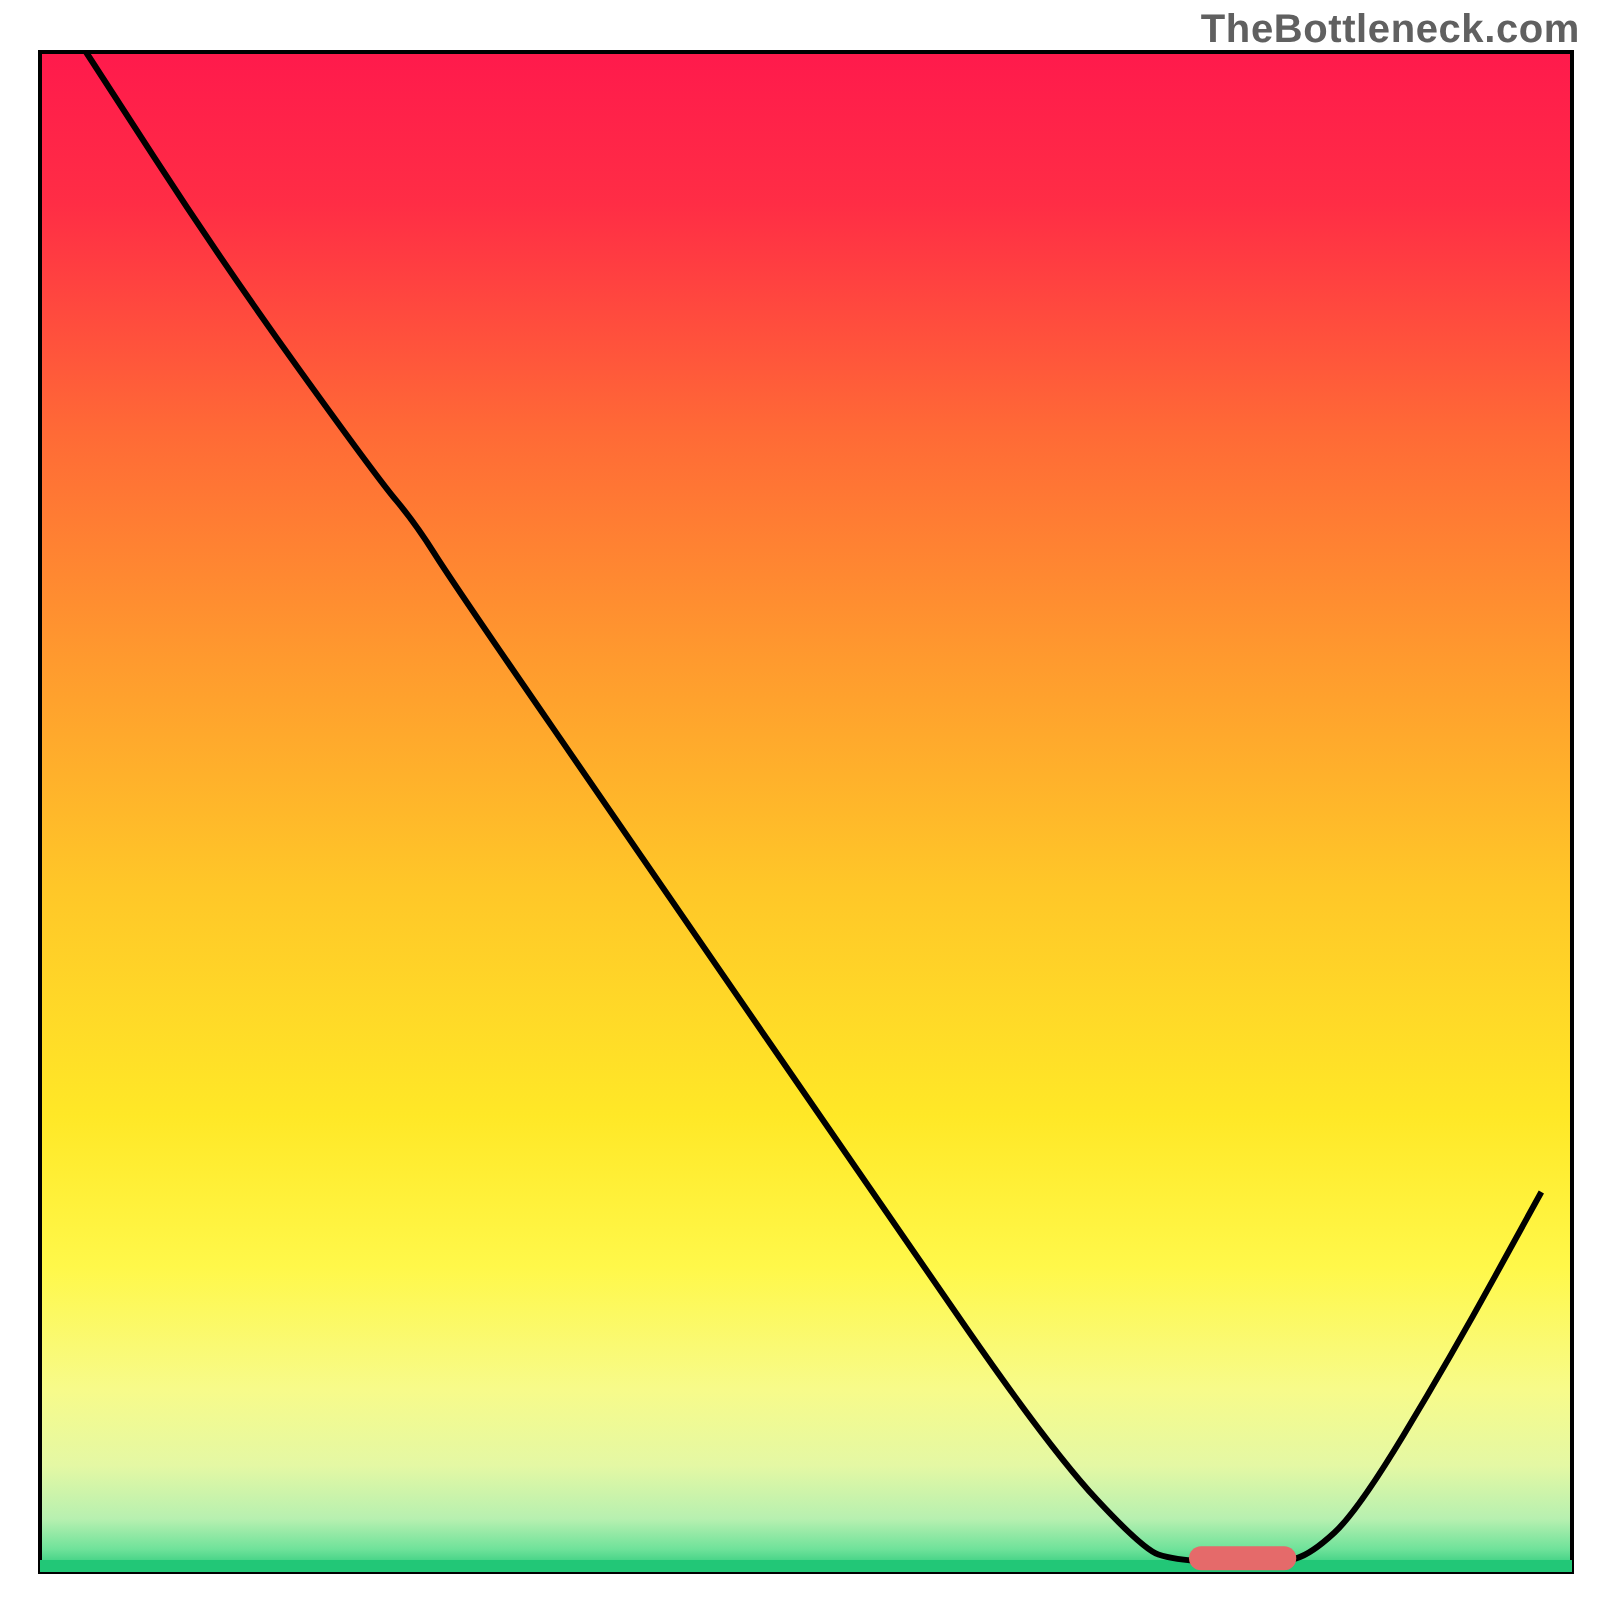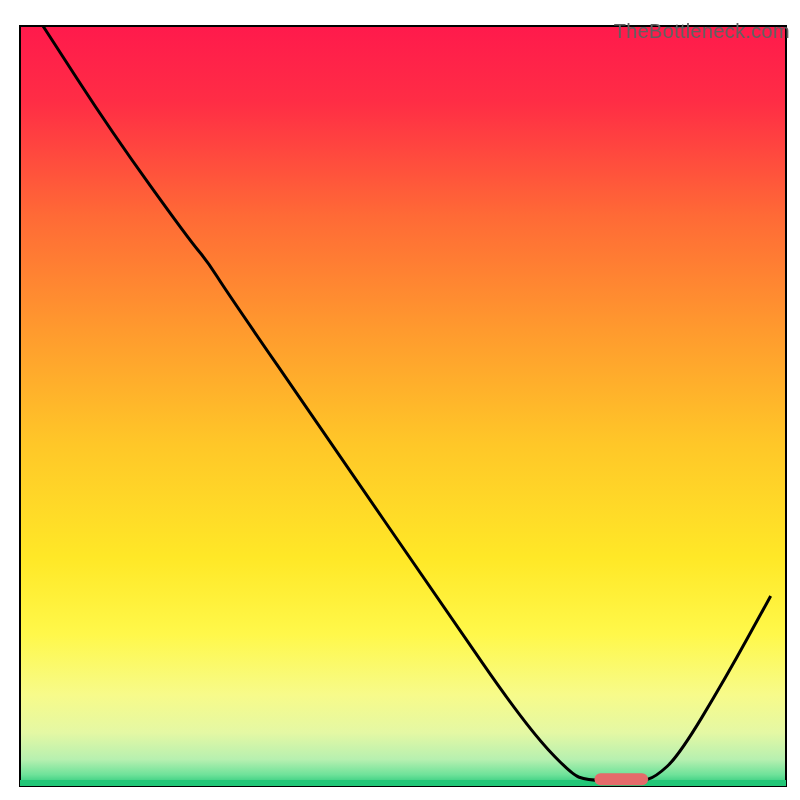--- a/index.html
+++ b/index.html
@@ -10,25 +10,25 @@
     background: #ffffff;
     font-family: Arial, Helvetica, sans-serif;
   }
   .container {
     position: relative;
     width: 800px;
     height: 800px;
   }
   .watermark {
     position: absolute;
-    top: 20px;
+    top: 4px;
     right: 10px;
     color: #606060;
     font-size: 20px;
-    font-weight: 400;
+    font-weight: 700;
     letter-spacing: 0.3px;
     z-index: 50;
   }
   svg.plot {
     position: absolute;
     left: 0;
     top: 0;
   }
 </style>
 </head>

